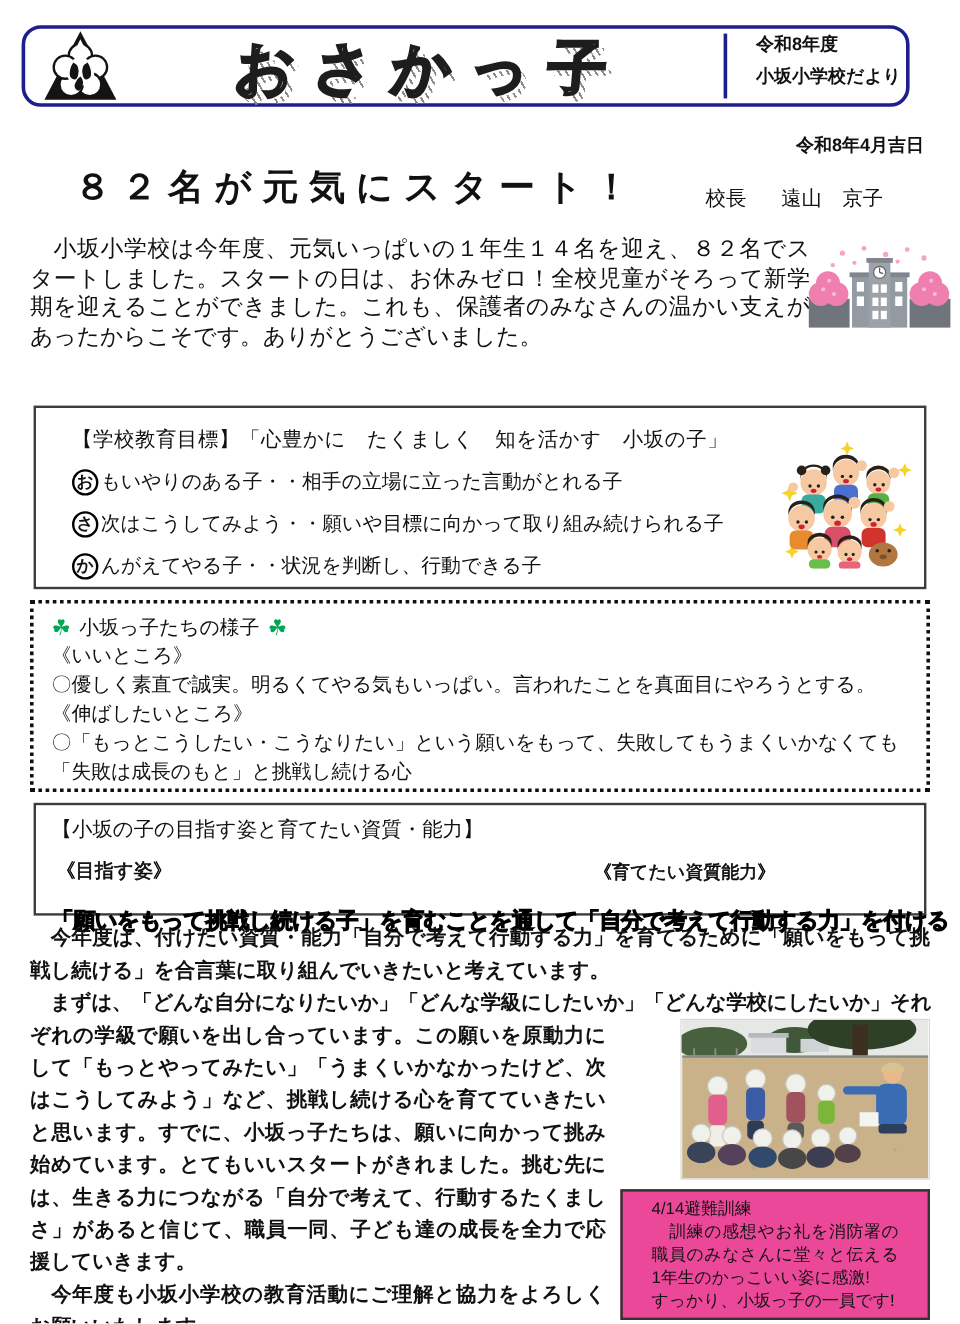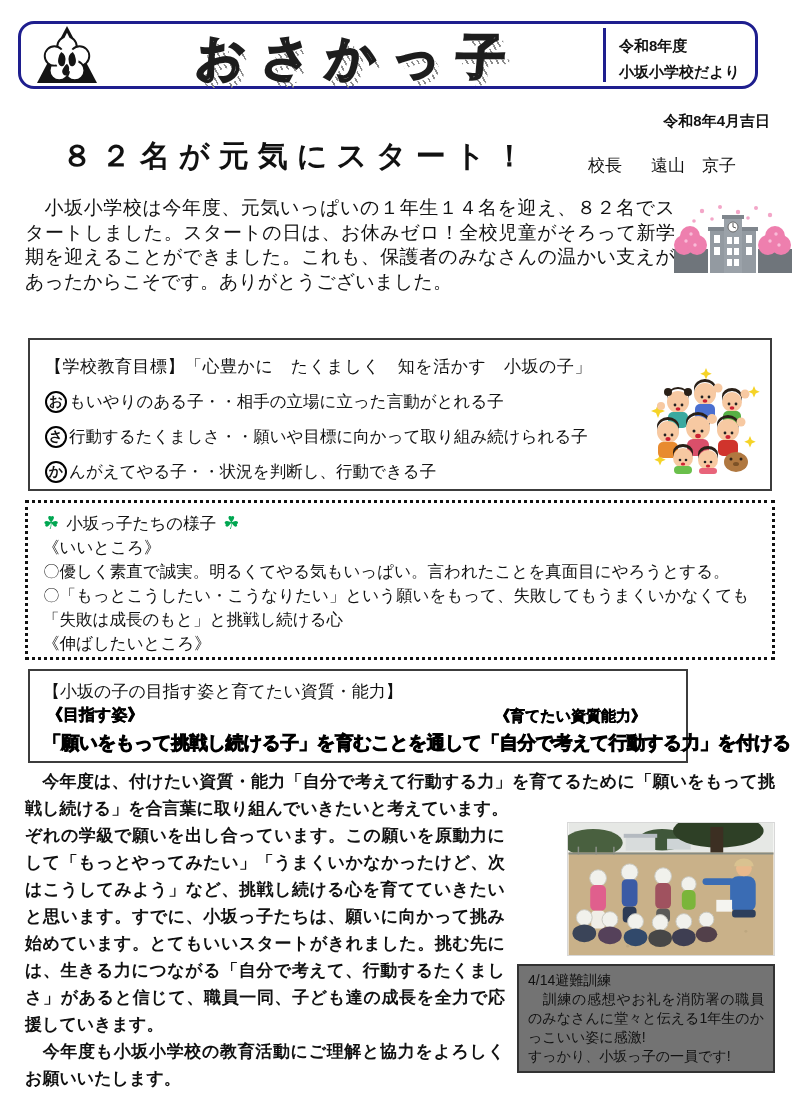--- a/index.html
+++ b/index.html
@@ -12,70 +12,70 @@
               border:3px solid #1e1e8e; border-radius:16px; background:#fff;
               display:flex; align-items:center; }
   .emblem-box { width:92px; display:flex; justify-content:center; align-items:center; }
   .title-zone { flex:1; text-align:center; position:relative; height:100%; }
   .title-wrap { position:relative; display:inline-block; transform:skewX(-5deg); margin-top:2px; }
   .title-layer { font-size:49px; font-weight:800; letter-spacing:15px; line-height:62px; white-space:nowrap; }
   .title-shadow { position:absolute; left:6px; top:6px; color:transparent;
                   background:repeating-linear-gradient(55deg,#8a8a8a 0 1.6px,transparent 1.6px 5px);
                   -webkit-background-clip:text; background-clip:text; }
   .title-main { position:relative; color:#fff; -webkit-text-stroke:2.2px #1d1d1d; }
-  .masthead-right { width:152px; height:54px; border-left:3px solid #1e1e8e; padding-left:13px;
-                    display:flex; flex-direction:column; justify-content:flex-end; gap:7px;
+  .masthead-right { width:152px; height:54px; border-left:3px solid #1e1e8e; padding-left:24px;
+                    display:flex; flex-direction:column; justify-content:flex-start; gap:7px;
                     font-size:15px; font-weight:600; }
 
   
   .dateline { position:absolute; right:30px; top:112px; font-size:15px; font-weight:700; }
   .headline { position:absolute; left:62px; top:136px; font-size:30px; font-weight:900;
               letter-spacing:9px; white-space:nowrap; }
   .principal { position:absolute; left:588px; top:154px; font-size:17px; display:flex; gap:29px; white-space:nowrap; }
   .lead-body { position:absolute; left:25px; top:196px; width:650px; font-size:19px;
                line-height:24.5px; text-align:justify; }
   .school-illust { position:absolute; left:672px; top:203px; }
 
   
   .section-heading { position:absolute; left:48px; top:294px; font-size:26px; font-weight:900;
                      letter-spacing:1px; -webkit-text-stroke:0.8px #000; white-space:nowrap; }
   .goal-box { position:absolute; left:28px; top:338px; width:744px; height:153px;
-              border:2px solid #3c3c3c; padding:15px 15px; display:flex; flex-direction:column; gap:13px; }
+              border:2px solid #3c3c3c; padding:15px 30px; display:flex; flex-direction:column; gap:13px; }
   .goal-line { font-size:17px; letter-spacing:0.5px; }
   .goal-bullet { font-size:16.5px; display:flex; align-items:center; }
   .circle-char { display:inline-flex; width:22px; height:22px; border:2px solid #000; border-radius:50%;
                  align-items:center; justify-content:center; font-size:14px; font-weight:800;
                  margin-right:2px; flex:0 0 auto; }
   .kids-illust { position:absolute; right:6px; top:26px; }
 
   
   .state-box { position:absolute; left:25px; top:500px; width:750px; height:160px;
                border:3px dotted #111; padding:8px 15px; font-size:16.5px; line-height:24px; }
   .state-title-row { display:flex; align-items:center; gap:7px; }
   .clover { color:#00a651; font-size:18px; line-height:24px; }
 
   
-  .vision-box { position:absolute; left:28px; top:669px; width:660px; height:94px;
+  .vision-box { position:absolute; left:28px; top:669px; width:744px; height:94px;
                 border:2px solid #3c3c3c; padding:9px 13px; }
   .vision-title { font-size:17px; }
-  .vision-labels { position:relative; height:24px; margin-top:2px; font-weight:700; }
+  .vision-labels { position:relative; height:24px; margin-top:13px; font-weight:400; }
   .vision-label-left { position:absolute; left:4px; top:0; font-size:16px; -webkit-text-stroke:0.5px #000; }
   .vision-label-right { position:absolute; left:452px; top:2px; font-size:15px; -webkit-text-stroke:0.5px #000; }
   .vision-slogan { font-size:18.5px; font-weight:900; letter-spacing:-0.5px; white-space:nowrap;
-                   -webkit-text-stroke:0.9px #000; margin-top:1px; }
+                   -webkit-text-stroke:0.9px #000; margin-top:14px; }
 
   
   .main-text { position:absolute; left:25px; top:768px; width:750px; font-size:17px;
                line-height:27px; text-align:justify; }
   .main-text p { margin:0;font-weight:bold; }
   .nowrap-line { white-space:nowrap; letter-spacing:-0.2px; }
   .photo-float { float:right; width:258px; margin-left:12px; margin-bottom:4px; }
   .drill-photo { display:block; margin-left:auto; border:1px solid #d8d8d8; }
-  .caption-box { width:258px; border:2px solid #333; margin-top:8px; padding:5px 9px;
-                 font-size:14px; line-height:19px; background:#737373; }
+  .caption-box { width:258px; border:2px solid #333; margin-top:8px; padding:5px 24px;
+                 font-size:14px; line-height:19px; background:#ec4899; }
 </style>
 </head>
 <body>
 
 <div class="page">
 
   <div class="masthead">
     <div class="emblem-box">
       <svg width="64" height="60" viewBox="0 0 66 62">
         <path d="M33,1 L64,60 L2,60 Z" fill="#141414"></path>
@@ -169,21 +169,21 @@
 
 
   <div class="goal-box">
     <div class="goal-line">【学校教育目標】「心豊かに　たくましく　知を活かす　小坂の子」</div>
     <div class="goal-bullet">
       <span class="circle-char">お</span>
       <span>もいやりのある子・・相手の立場に立った言動がとれる子</span>
     </div>
     <div class="goal-bullet">
       <span class="circle-char">さ</span>
-      <span>行動するたくましさ・・願いや目標に向かって取り組み続けられる子</span>
+      <span>次はこうしてみよう・・願いや目標に向かって取り組み続けられる子</span>
     </div>
     <div class="goal-bullet">
       <span class="circle-char">か</span>
       <span>んがえてやる子・・状況を判断し、行動できる子</span>
     </div>
     <div class="kids-illust">
       <svg width="116" height="108" viewBox="0 0 116 108">
         <g fill="#f5d327">
           <path d="M10,38 l2,5 5,2 -5,2 -2,5 -2,-5 -5,-2 5,-2 Z"></path>
           <path d="M58,2 l1.7,4 4,1.7 -4,1.7 -1.7,4 -1.7,-4 -4,-1.7 4,-1.7 Z"></path>
@@ -276,35 +276,36 @@
   </div>
 
   <div class="state-box">
     <div class="state-title-row">
       <span class="clover">☘</span>
       <span>小坂っ子たちの様子</span>
       <span class="clover">☘</span>
     </div>
     <div>《いいところ》</div>
     <div>〇優しく素直で誠実。明るくてやる気もいっぱい。言われたことを真面目にやろうとする。</div>
+    <div>《伸ばしたいところ》</div>
     <div>〇「もっとこうしたい・こうなりたい」という願いをもって、失敗してもうまくいかなくても「失敗は成長のもと」と挑戦し続ける心</div>
-    <div>《伸ばしたいところ》</div>
   </div>
 
   <div class="vision-box">
     <div class="vision-title">【小坂の子の目指す姿と育てたい資質・能力】</div>
     <div class="vision-labels">
       <span class="vision-label-left">《目指す姿》</span>
       <span class="vision-label-right">《育てたい資質能力》</span>
     </div>
     <div class="vision-slogan">「願いをもって挑戦し続ける子」を育むことを通して「自分で考えて行動する力」を付ける</div>
   </div>
 
   <div class="main-text">
     <p>　今年度は、付けたい資質・能力「自分で考えて行動する力」を育てるために「願いをもって挑戦し続ける」を合言葉に取り組んでいきたいと考えています。</p>
+    <p class="nowrap-line">　まずは、「どんな自分になりたいか」「どんな学級にしたいか」「どんな学校にしたいか」それ</p>
 
     <div class="photo-float">
       <svg class="drill-photo" width="208" height="134" viewBox="0 0 208 134">
         <rect x="0" y="0" width="208" height="30" fill="#e6e8e5"></rect>
         <ellipse cx="25" cy="20" rx="30" ry="14" fill="#49603f"></ellipse>
         <ellipse cx="95" cy="17" rx="24" ry="11" fill="#40573a"></ellipse>
         <rect x="58" y="14" width="30" height="14" fill="#d8dcdc"></rect>
         <rect x="56" y="11" width="34" height="4" fill="#b4bac0"></rect>
         <rect x="100" y="16" width="24" height="11" fill="#ced4d6"></rect>
         <ellipse cx="152" cy="8" rx="46" ry="17" fill="#2e4026"></ellipse>

